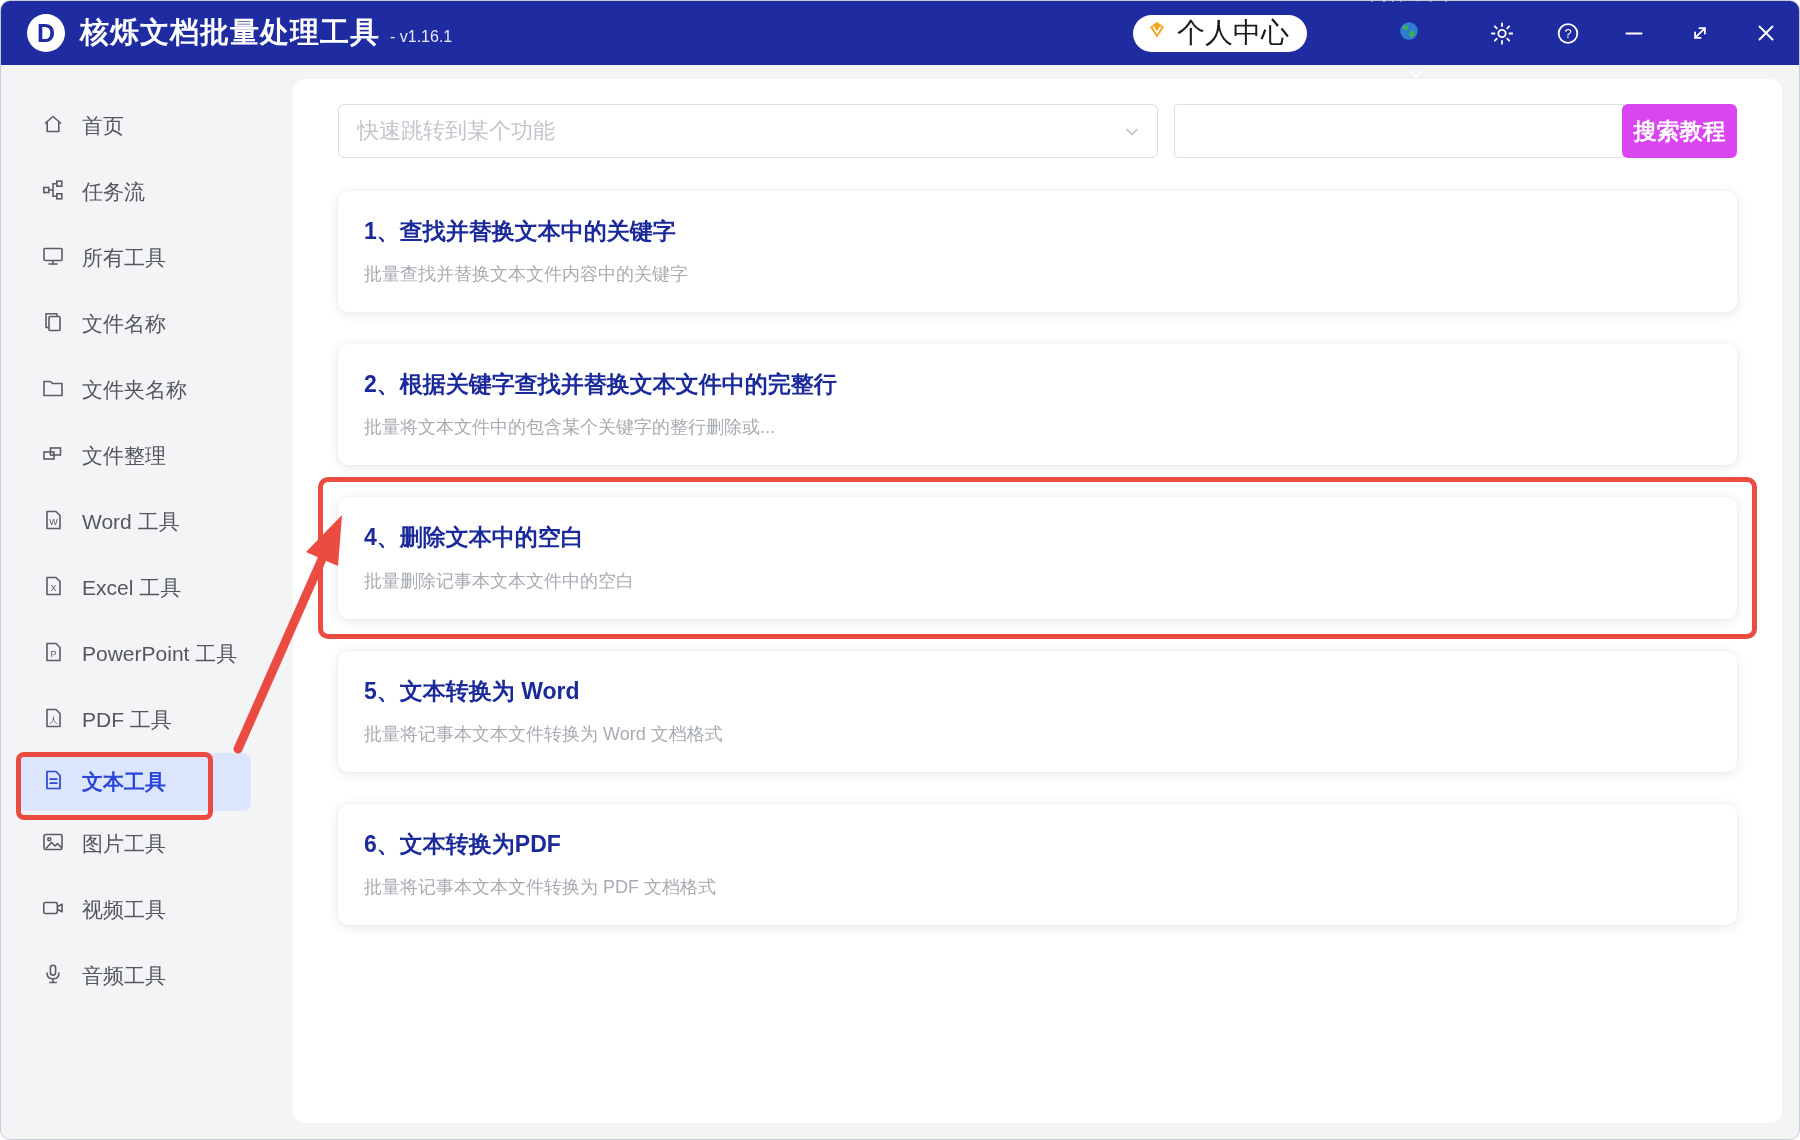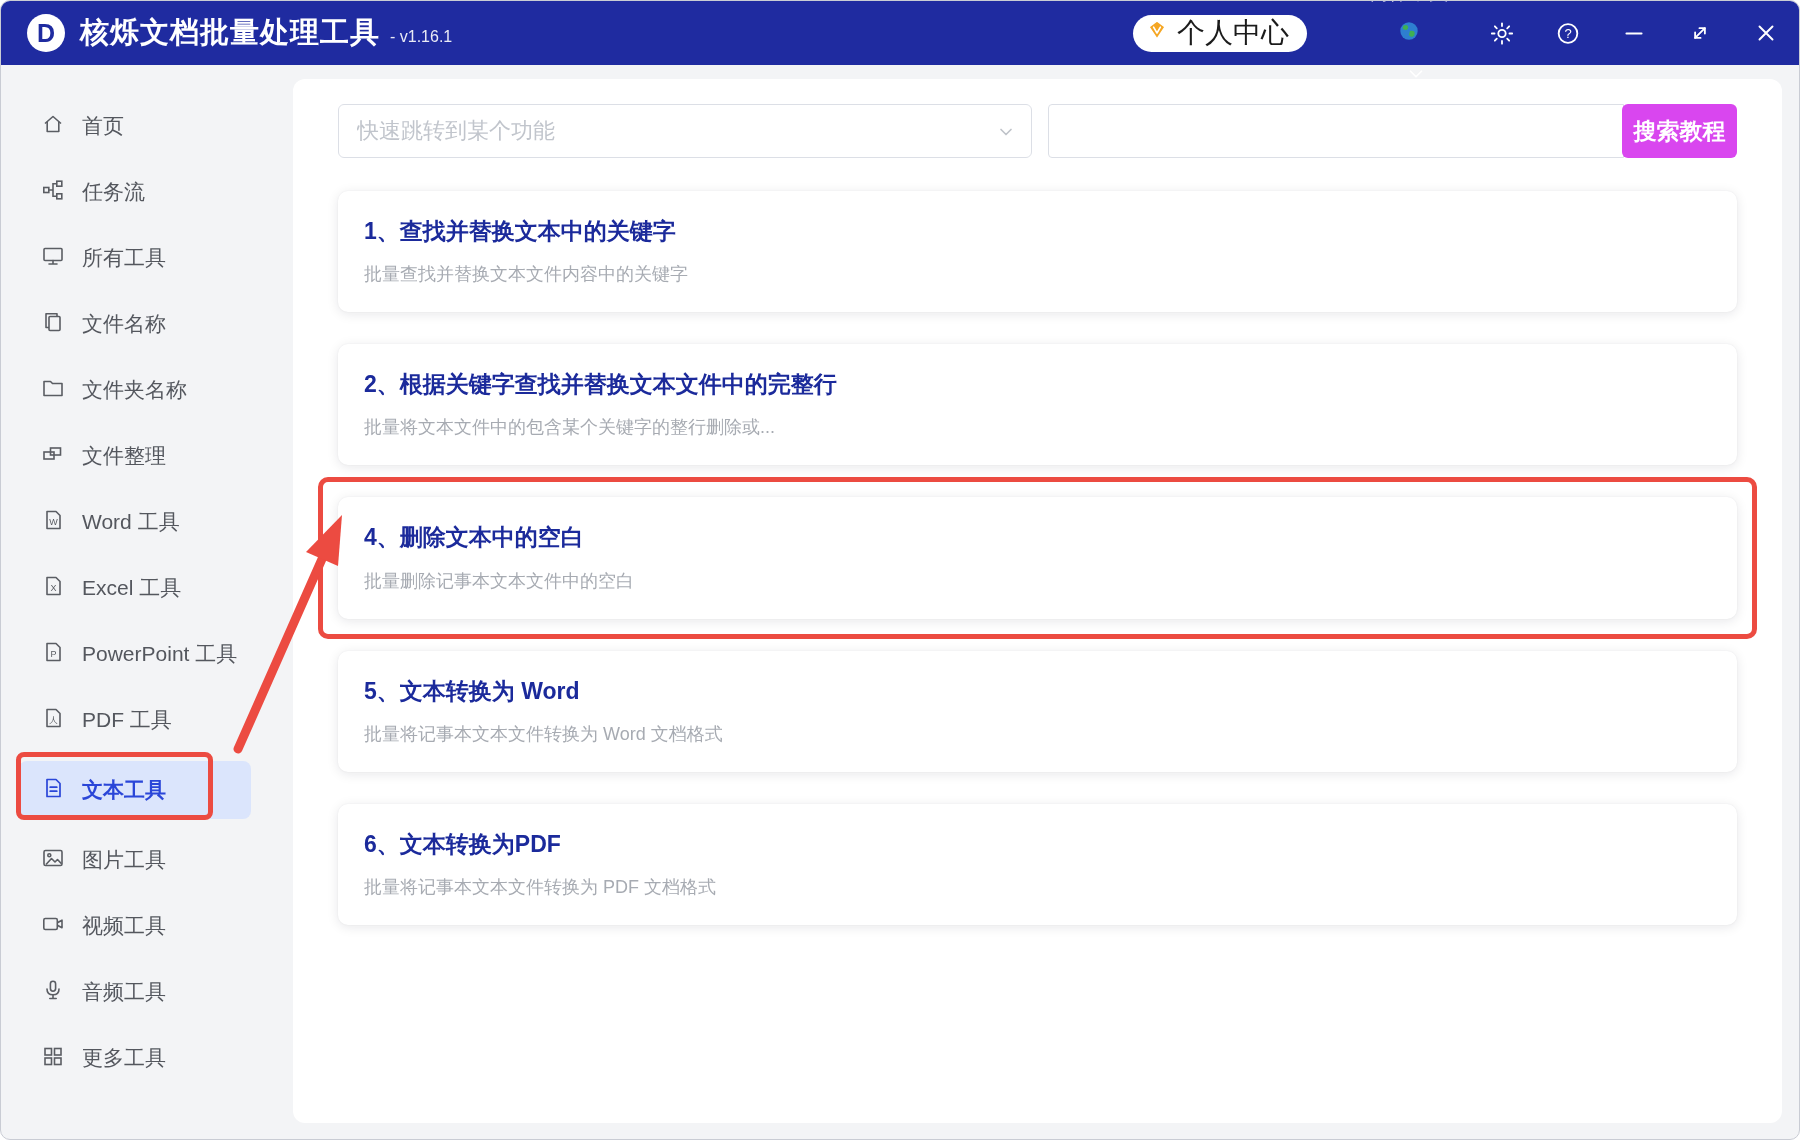--- a/index.html
+++ b/index.html
@@ -36,36 +36,36 @@
   .tb-icon svg { display: block; }
 
   
   .side-body { display: flex; height: 1076px; }
   .sidebar { width: 292px; padding-top: 28px; flex: none; }
   .side-item {
     height: 66px; display: flex; align-items: center; gap: 17px;
     padding-left: 40px; font-size: 21px; color: #54575E; cursor: pointer;
   }
   .side-item svg { flex: none; }
-  .active-wrap { position: relative; padding: 8px 0; }
+  .active-wrap { position: relative; padding: 0 0; }
   .side-item.active {
     height: 58px; margin: 0 42px 0 18px; padding-left: 22px;
     background: #DBE5FC; border-radius: 8px; color: #2A46D8; font-weight: bold;
   }
   .red-box-side {
     position: absolute; left: 15px; top: -1px; width: 197px; height: 68px;
     border: 5px solid #EC4B41; border-radius: 8px; pointer-events: none; z-index: 30;
   }
 
   .main { flex: 1; padding: 14px 17px 18px 0; }
   .panel { background: #fff; border-radius: 12px; height: 100%; padding: 25px 45px; }
 
   
   .toolbar-row { display: flex; gap: 16px; }
-  .jump-select { position: relative; width: 694px; flex: none; }
+  .jump-select { position: relative; width: 820px; flex: none; }
   .jump-select input {
     width: 100%; height: 54px; border: 1px solid #DCDFE6; border-radius: 6px;
     font-size: 22px; padding: 0 44px 0 18px; color: #333; outline: none;
     font-family: inherit; background: #fff;
   }
   .jump-select input::placeholder { color: #C1C5CC; }
   .jump-chevron { position: absolute; right: 16px; top: 18px; }
   .search-group { flex: 1; display: flex; }
   .search-group input {
     flex: 1; height: 54px; border: 1px solid #DCDFE6; border-radius: 4px 0 0 4px;
@@ -288,29 +288,20 @@
 
       <div class="side-item">
         <span><svg width="24" height="24" viewBox="0 0 24 24" fill="none" stroke="#5A5D63" stroke-width="1.6" stroke-linecap="round">
               <rect x="9.4" y="3.2" width="5.2" height="10" rx="2.6"></rect>
               <path d="M6 11 C6 14.8 8.6 16.8 12 16.8 C15.4 16.8 18 14.8 18 11"></path>
               <path d="M12 16.8 V20.5 M8.8 20.5 H15.2"></path>
             </svg></span>
         <span>音频工具</span>
       </div>
 
-      <div class="side-item">
-        <span><svg width="24" height="24" viewBox="0 0 24 24" fill="none" stroke="#5A5D63" stroke-width="1.6">
-              <rect x="4" y="4.5" width="6.5" height="6.5"></rect>
-              <rect x="13.5" y="4.5" width="6.5" height="6.5"></rect>
-              <rect x="4" y="14" width="6.5" height="6.5"></rect>
-              <rect x="13.5" y="14" width="6.5" height="6.5"></rect>
-            </svg></span>
-        <span>更多工具</span>
-      </div>
 
     </div>
 
     <div class="main">
       <div class="panel">
 
         <div class="toolbar-row">
           <div class="jump-select">
             <input type="text" placeholder="快速跳转到某个功能" style="">
             <span class="jump-chevron">

